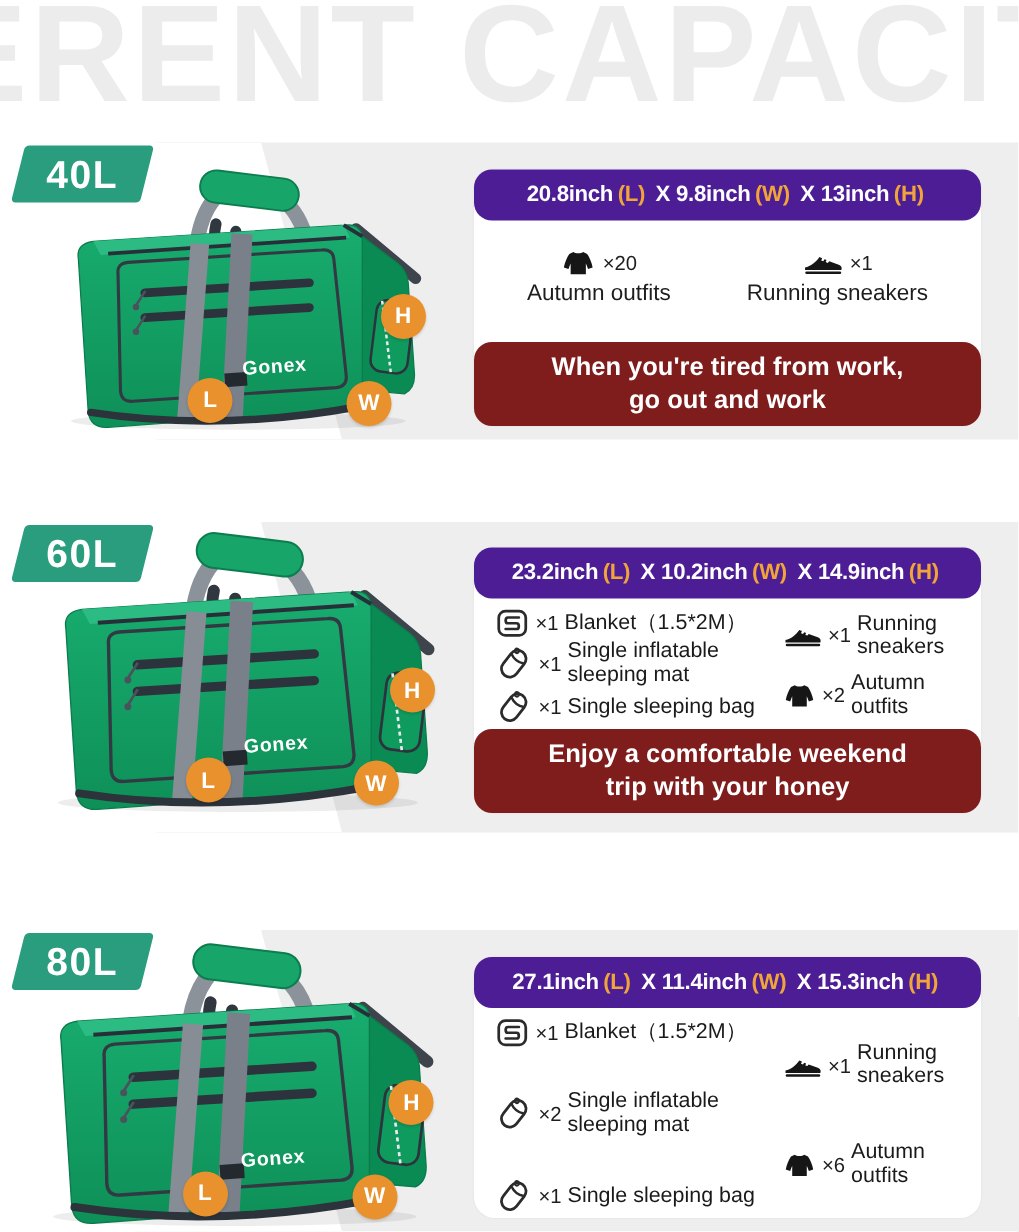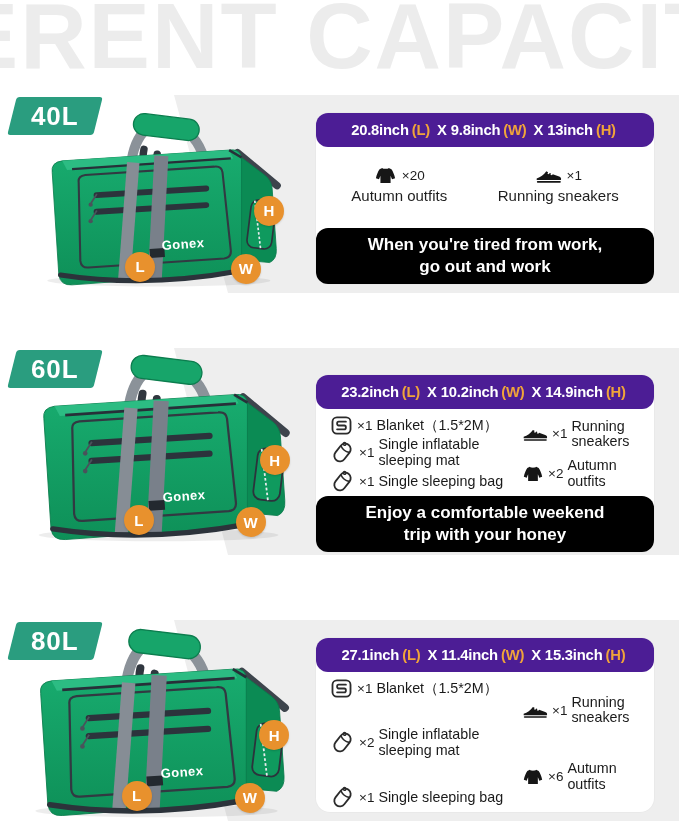--- a/index.html
+++ b/index.html
@@ -39,27 +39,27 @@
     color:#fff;font-size:15px;font-weight:800;display:flex;align-items:center;justify-content:center;
     transform:translate(-50%,-50%);box-shadow:0 1px 2px rgba(0,0,0,.15);}
   .mk-l{left:42%;top:88%;}
   .mk-w{left:79%;top:89%;}
   .mk-h{left:87%;top:58%;}
 
   
   .card{position:absolute;left:316px;width:338px;background:#fff;border-radius:14px;
     display:flex;flex-direction:column;z-index:4;box-shadow:0 0 0 1px rgba(0,0,0,.02);}
   .sec1 .card{top:18px;height:171px;}
-  .sec2 .card{top:17px;height:177px;margin-top:10px;}
+  .sec2 .card{top:17px;height:177px;}
   .sec3 .card{top:18px;height:174px;}
   .dim-banner{background:#4c1d95;border-radius:12px;color:#fff;font-weight:700;font-size:14.8px;
     letter-spacing:-.2px;height:34px;display:flex;align-items:center;justify-content:center;white-space:nowrap;}
   .dim-banner .hl{color:#f0a43a;margin:0 3px;}
   .dim-banner .sep{margin:0 4px;}
-  .caption-banner{background:#000000;border-radius:12px;color:#fff;font-weight:700;font-size:17px;
+  .caption-banner{background:#7f1d1d;border-radius:12px;color:#fff;font-weight:700;font-size:17px;
     line-height:1.3;text-align:center;margin-top:auto;padding:6px 8px;}
 
   
   .icons-row{flex:1;display:flex;justify-content:space-around;align-items:center;padding:4px 10px 8px;}
   .icap{text-align:center;}
   .irow{display:flex;align-items:center;justify-content:center;gap:5px;}
   .ilabel{font-size:15px;color:#1e1e1e;margin-top:3px;}
   .cnt{font-size:13.5px;color:#1e1e1e;}
 
   

